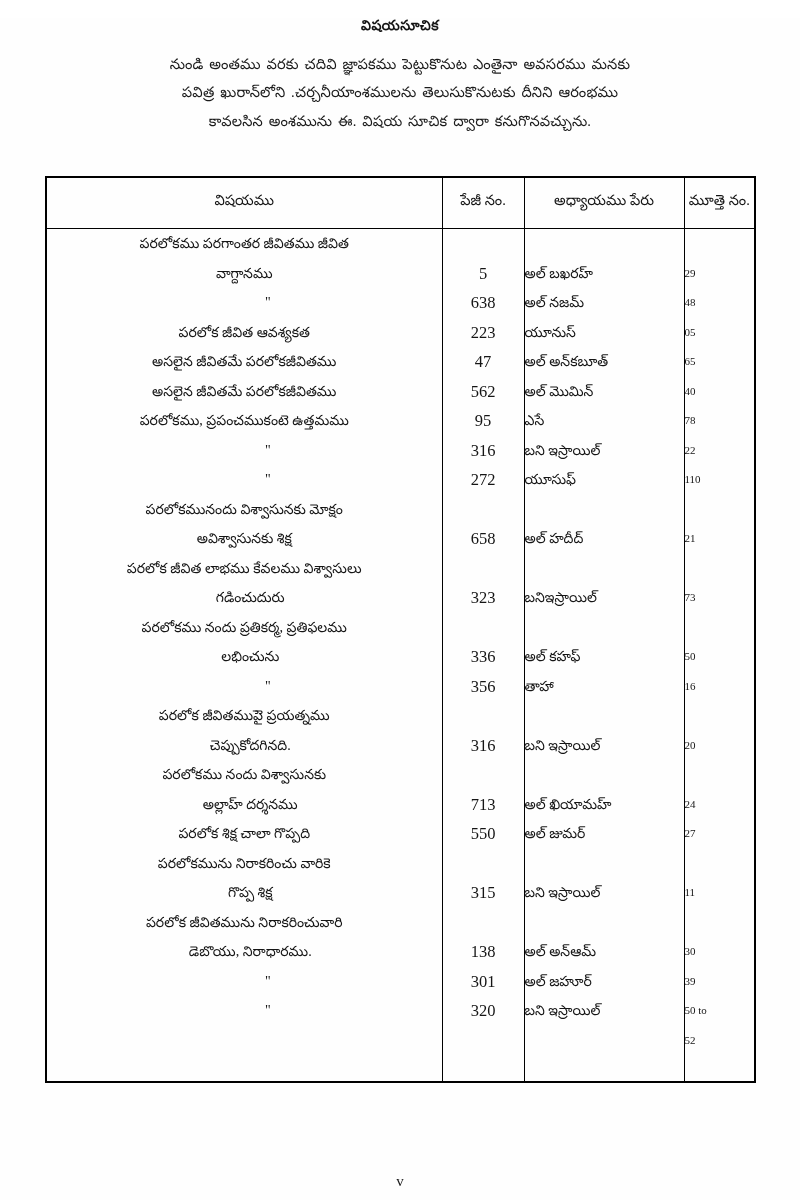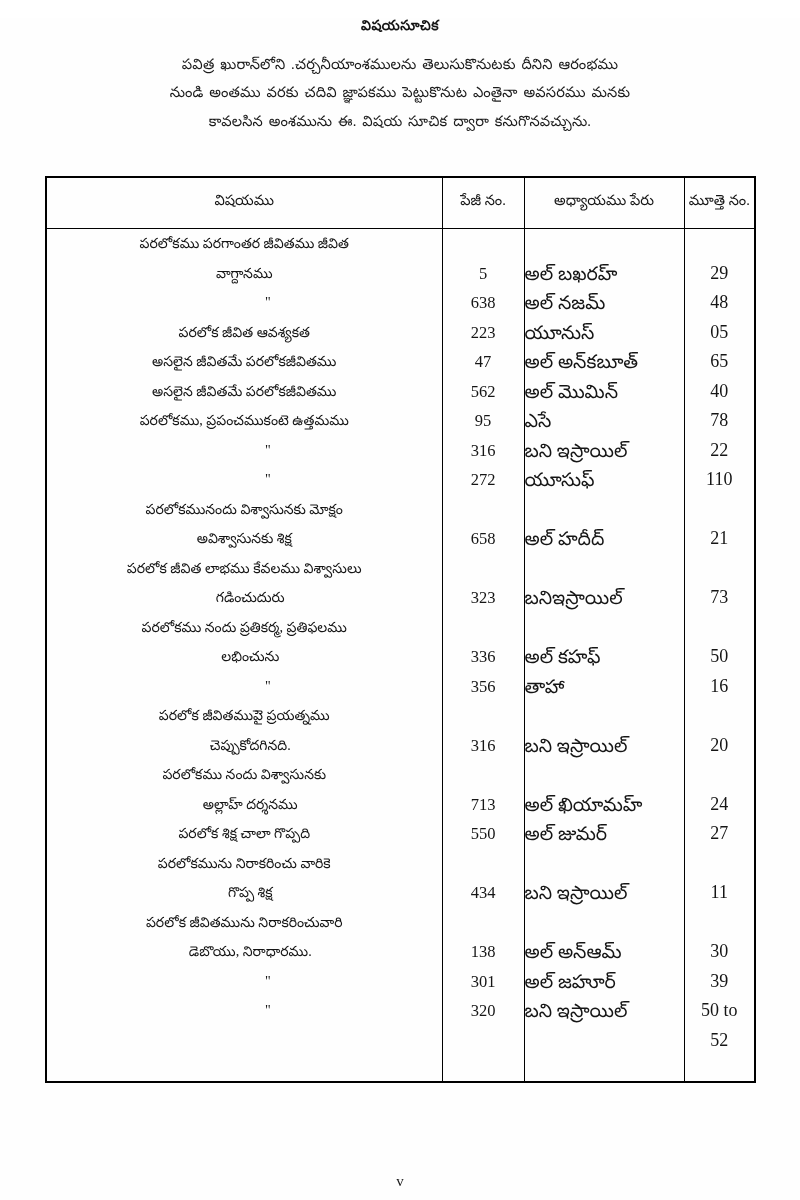--- a/index.html
+++ b/index.html
@@ -101,23 +101,23 @@
     white-space: nowrap;
     overflow: hidden;
   }
   .subject-cell { padding-left: 9px; text-align: center; }
   .subject-cell .rowline.indent { padding-left: 12px; }
   .subject-cell .rowline.dittoline { padding-left: 48px; }
 
   .num-cell { text-align: center; font-size: 16.5px; }
   .num-cell .rowline { font-family: "Liberation Serif", serif; }
 
-  .chapter-cell { padding-left: 24px; font-size: 19px; }
-
-  .verse-cell { text-align: center; font-size: 18px; }
+  .chapter-cell { padding-left: 24px; font-size: 14px; }
+
+  .verse-cell { font-size: 11px; }
 
   .blank { visibility: hidden; }
 
   .ditto { letter-spacing: 1px; }
 
   
   .tail { height: 26px; }
 
   
   .folio {
@@ -132,22 +132,22 @@
   }
 </style>
 </head>
 <body>
 
 <div class="page">
 
   <h1 class="doc-title">విషయసూచిక</h1>
 
   <div class="intro">
+    <span class="ln">నుండి అంతము వరకు చదివి జ్ఞాపకము పెట్టుకొనుట ఎంతైనా అవసరము మనకు</span>
     <span class="ln">పవిత్ర ఖురాన్‌లోని .చర్చనీయాంశములను తెలుసుకొనుటకు దీనిని ఆరంభము</span>
-    <span class="ln">నుండి అంతము వరకు చదివి జ్ఞాపకము పెట్టుకొనుట ఎంతైనా అవసరము మనకు</span>
     <span class="ln">కావలసిన అంశమును ఈ. విషయ సూచిక ద్వారా కనుగొనవచ్చును.</span>
   </div>
 
   <div class="toc-wrap">
     <table class="toc">
       <colgroup>
         <col class="c-subject">
           <col class="c-page">
           <col class="c-chapter">
           <col class="c-verse">
@@ -395,21 +395,21 @@
               <div class="rowline">27</div>
             </td>
           </tr>
           <tr>
             <td class="subject-cell">
               <div class="rowline">పరలోకమును నిరాకరించు వారికె</div>
               <div class="rowline indent">గొప్ప శిక్ష</div>
             </td>
             <td class="num-cell">
               <div class="rowline blank">&nbsp;</div>
-              <div class="rowline">434</div>
+              <div class="rowline">315</div>
             </td>
             <td class="chapter-cell">
               <div class="rowline blank">&nbsp;</div>
               <div class="rowline">బని ఇస్రాయిల్</div>
             </td>
             <td class="verse-cell">
               <div class="rowline blank">&nbsp;</div>
               <div class="rowline">11</div>
             </td>
           </tr>

